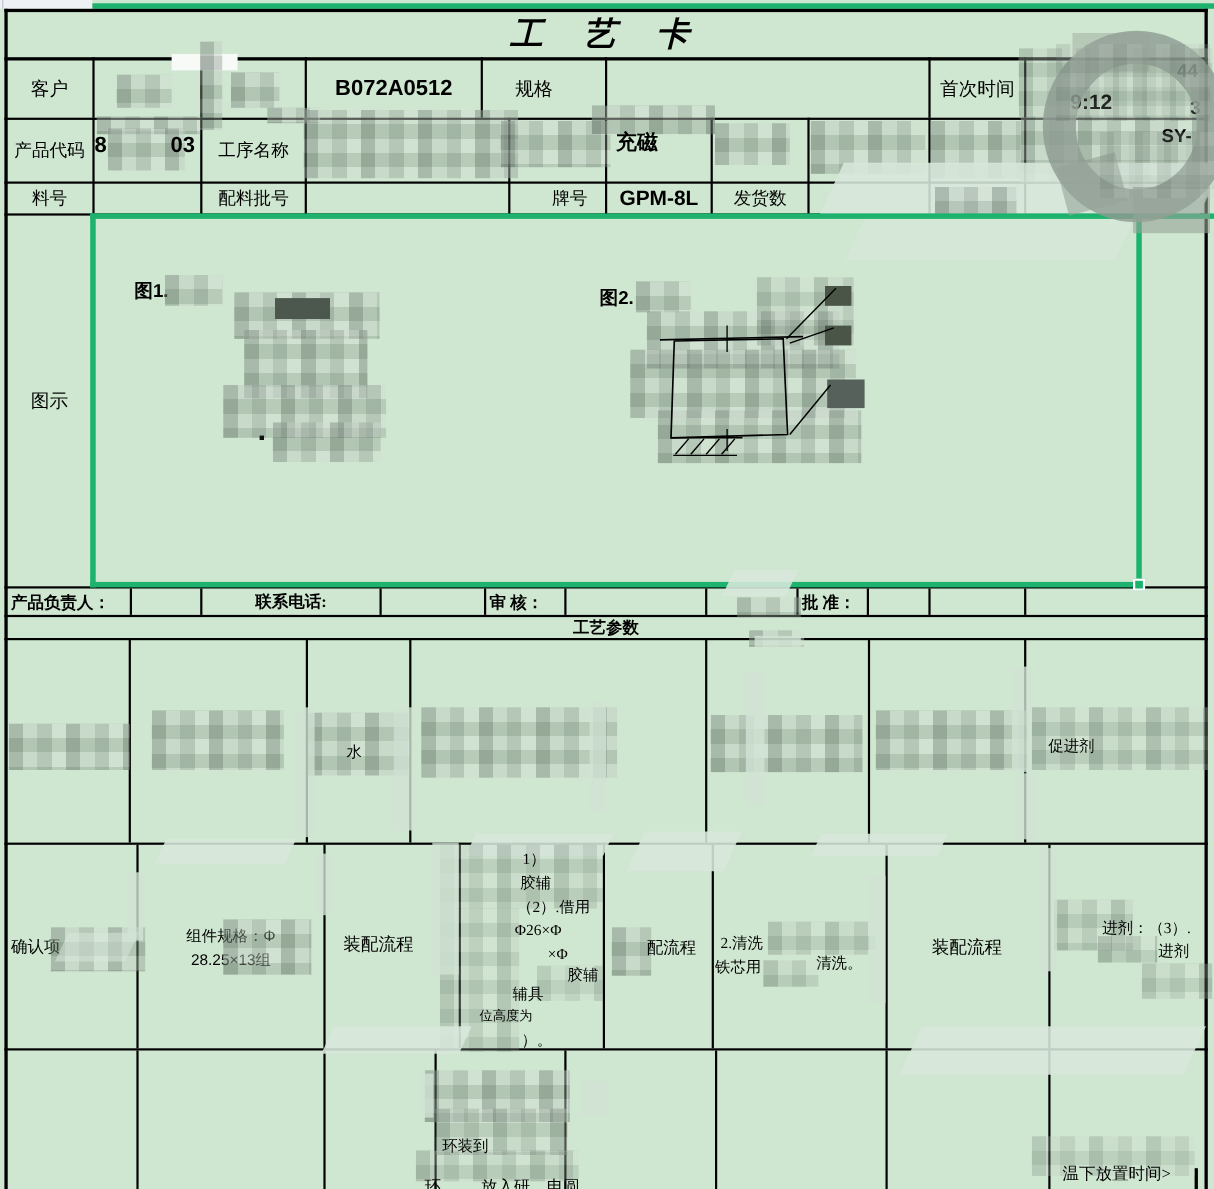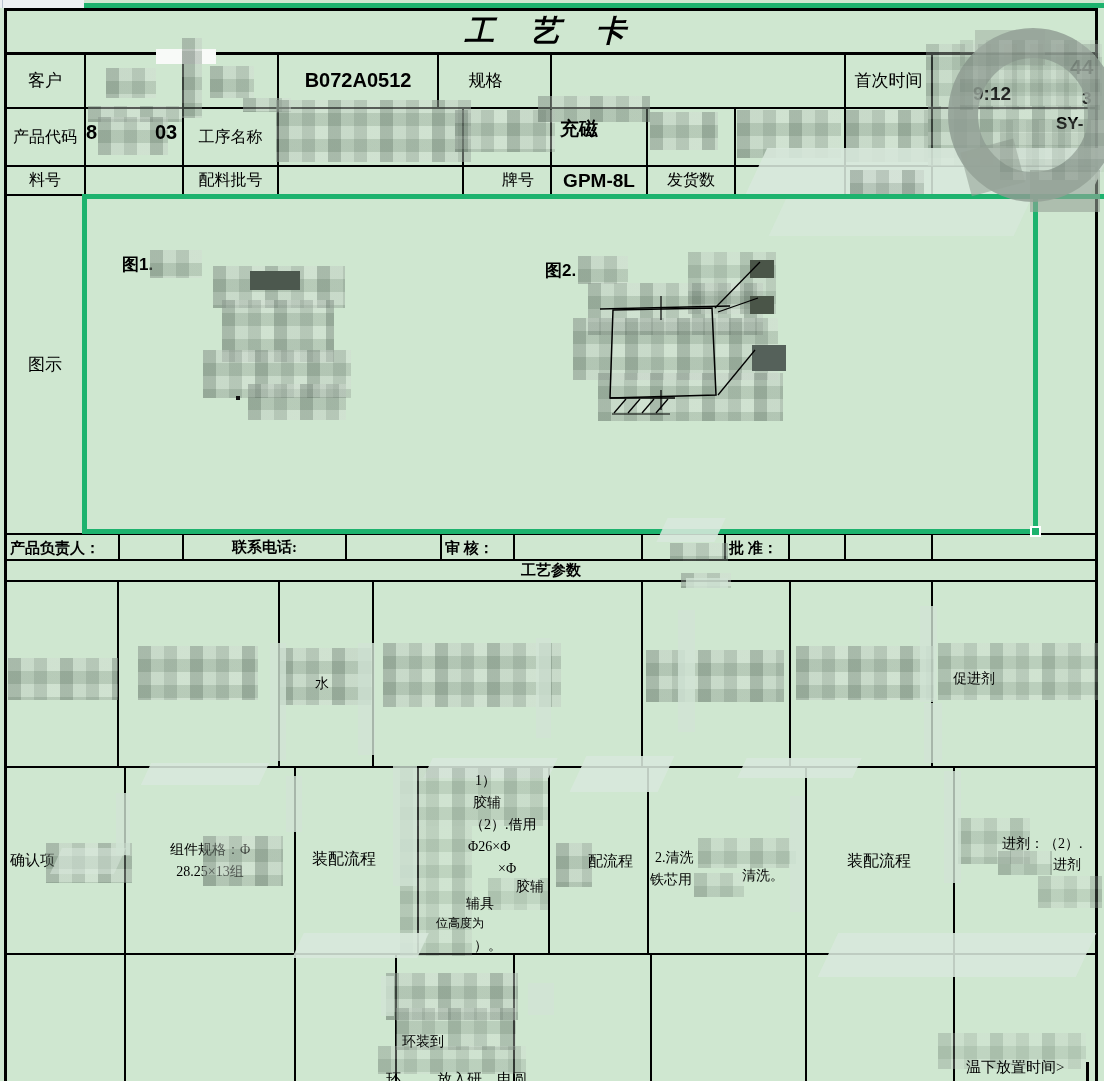--- a/index.html
+++ b/index.html
@@ -1,20 +1,20 @@
 <!DOCTYPE html>
 <html><head>
 <meta charset="utf-8">
 <style>
   html,body{margin:0;padding:0;background:#888;}
   #stage{position:relative;width:1104px;height:1081px;background:#cfe7d0;overflow:hidden;
          font-family:"Liberation Serif",serif;}
   .t{position:absolute;white-space:nowrap;color:#000;font-family:"Liberation Serif",serif;}
   .c{position:absolute;display:flex;align-items:center;justify-content:center;color:#000;
-     font-family:Liberation Serif, serif;text-align:center;}
+     font-family:Liberation Sans, sans-serif;text-align:center;}
   .b{font-weight:bold;font-family:"Liberation Sans",sans-serif;}
   .hl,.vl{position:absolute;background:#000;}
   .gr{position:absolute;background:#1db36e;}
   .mz{position:absolute;background-image:
       repeating-linear-gradient(90deg, rgba(104,120,108,.42) 0 13px, rgba(168,182,170,.30) 13px 26px,
         rgba(128,143,131,.38) 26px 39px, rgba(186,198,186,.22) 39px 52px),
       repeating-linear-gradient(180deg, rgba(235,242,236,.25) 0 13px, rgba(96,112,100,.22) 13px 26px);}
   .wg{position:absolute;background:rgba(216,232,220,.88);}
   .vlt{position:absolute;background:rgba(209,227,213,.8);}
   .dk{position:absolute;background:#4c584e;}
@@ -130,21 +130,21 @@
   <div class="mz" style="left:846px;top:110px;width:82px;height:52px"></div>
   <div class="mz" style="left:928px;top:106px;width:170px;height:60px"></div>
   <div class="mz" style="left:926px;top:44px;width:176px;height:62px;opacity:.8"></div>
   <div class="wg sk" style="left:756px;top:148px;width:345px;height:48px"></div>
   <div class="mz" style="left:850px;top:170px;width:74px;height:26px"></div>
   <div class="wg sk" style="left:778px;top:196px;width:245px;height:40px;opacity:.75"></div>
 
   <div class="t b" style="left:86px;top:121px;font-size:20px">8</div>
   <div class="t b" style="left:155px;top:121px;font-size:20px">03</div>
   <div class="t b" style="left:560px;top:116px;font-size:19px">充磁</div>
-  <div class="t b" style="left:1070px;top:55px;font-size:21px">44</div>
+  <div class="t b" style="left:1070px;top:55px;font-size:17px">44</div>
   <div class="t b" style="left:973px;top:83px;font-size:19px">9:12</div>
   <div class="t b" style="left:1082px;top:89px;font-size:17px">3</div>
   <div class="t b" style="left:1056px;top:114px;font-size:17px">SY-</div>
 
   <div class="c" style="left:6px;top:196px;width:78px;height:337px;font-size:17px">图示</div>
 
   <div class="t b" style="left:122px;top:253px;font-size:17px">图1.</div>
   <div class="mz" style="left:150px;top:250px;width:52px;height:28px"></div>
   <div class="mz" style="left:213px;top:266px;width:132px;height:42px"></div>
   <div class="mz" style="left:222px;top:300px;width:112px;height:62px"></div>
@@ -245,21 +245,21 @@
 
   <div class="t" style="left:655px;top:849px;font-size:14px">2.清洗</div>
   <div class="t" style="left:650px;top:871px;font-size:14px">铁芯用</div>
   <div class="t" style="left:742px;top:867px;font-size:14px">清洗。</div>
   <div class="mz" style="left:698px;top:838px;width:98px;height:30px;opacity:.8"></div>
   <div class="mz" style="left:694px;top:873px;width:50px;height:24px;opacity:.8"></div>
 
   <div class="t" style="left:847px;top:851px;font-size:16px">装配流程</div>
 
   <div class="mz" style="left:958px;top:818px;width:72px;height:46px;opacity:.8"></div>
-  <div class="t" style="left:1002px;top:835px;font-size:14px">进剂：（2）.</div>
+  <div class="t" style="left:1002px;top:835px;font-size:14px">进剂：（3）.</div>
   <div class="mz" style="left:998px;top:851px;width:54px;height:24px;opacity:.8"></div>
   <div class="t" style="left:1053px;top:856px;font-size:14px">进剂</div>
   <div class="mz" style="left:1038px;top:876px;width:64px;height:32px;opacity:.7"></div>
 
   <div class="vlt" style="left:116px;top:793px;width:14px;height:62px"></div>
   <div class="vlt" style="left:286px;top:776px;width:16px;height:56px"></div>
   <div class="vlt" style="left:393px;top:766px;width:24px;height:120px"></div>
   <div class="vlt" style="left:790px;top:796px;width:15px;height:116px"></div>
   <div class="vlt" style="left:944px;top:771px;width:17px;height:112px"></div>
   <div class="wg sk" style="left:298px;top:933px;width:125px;height:25px"></div>

